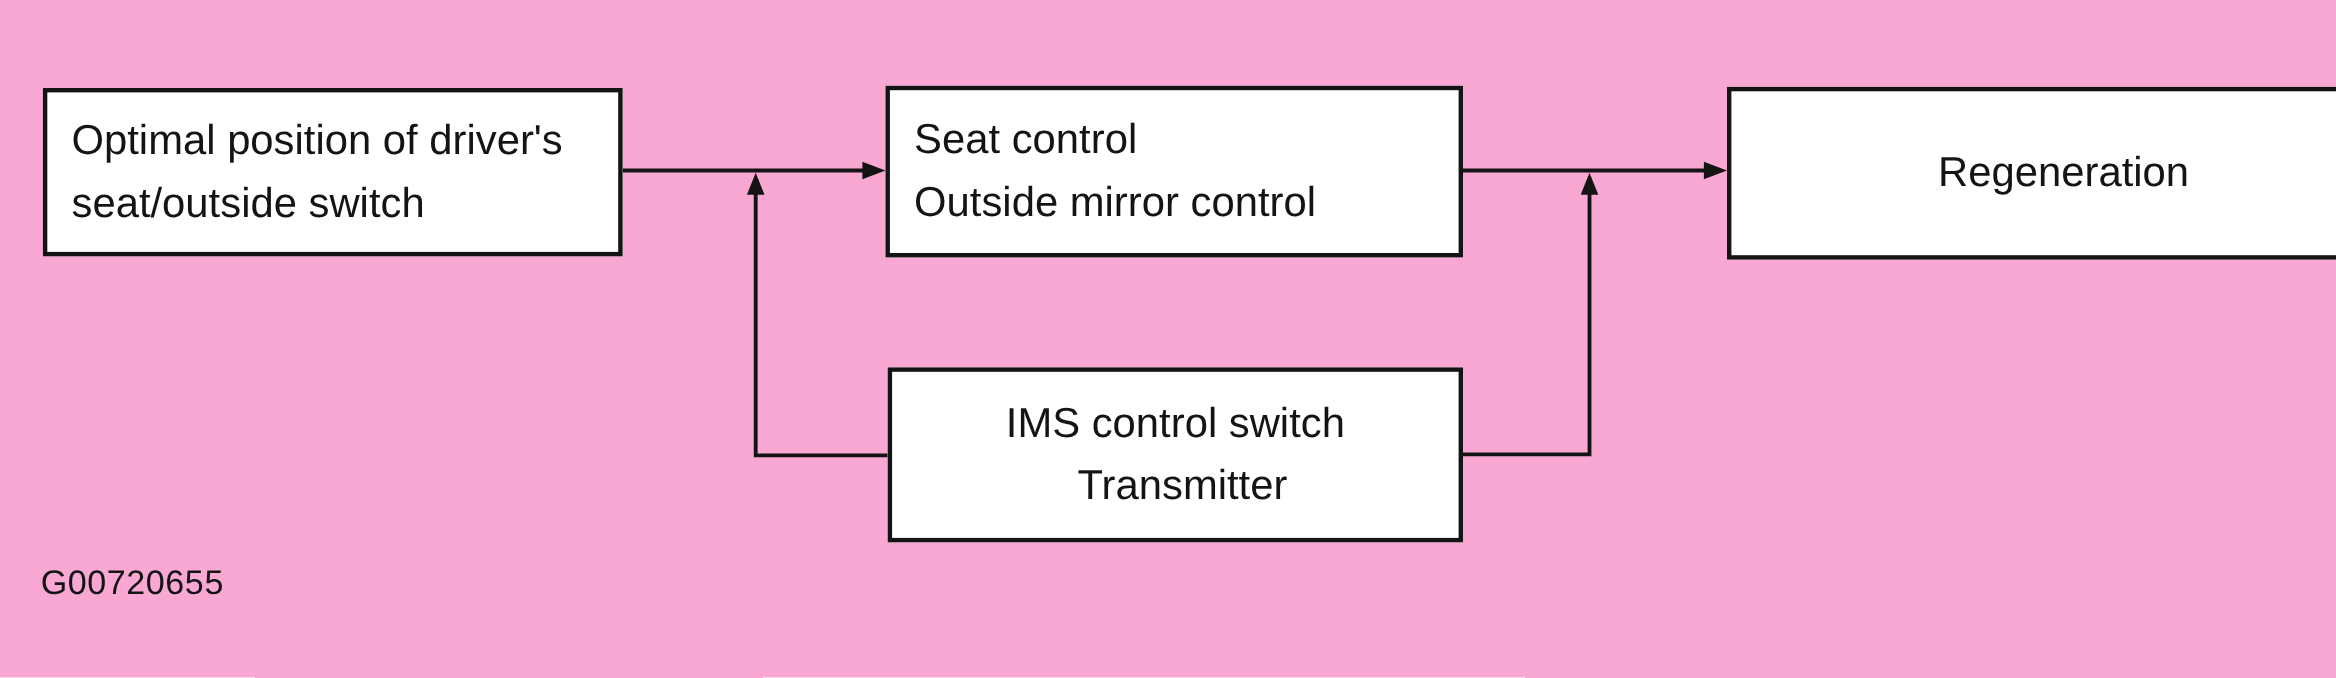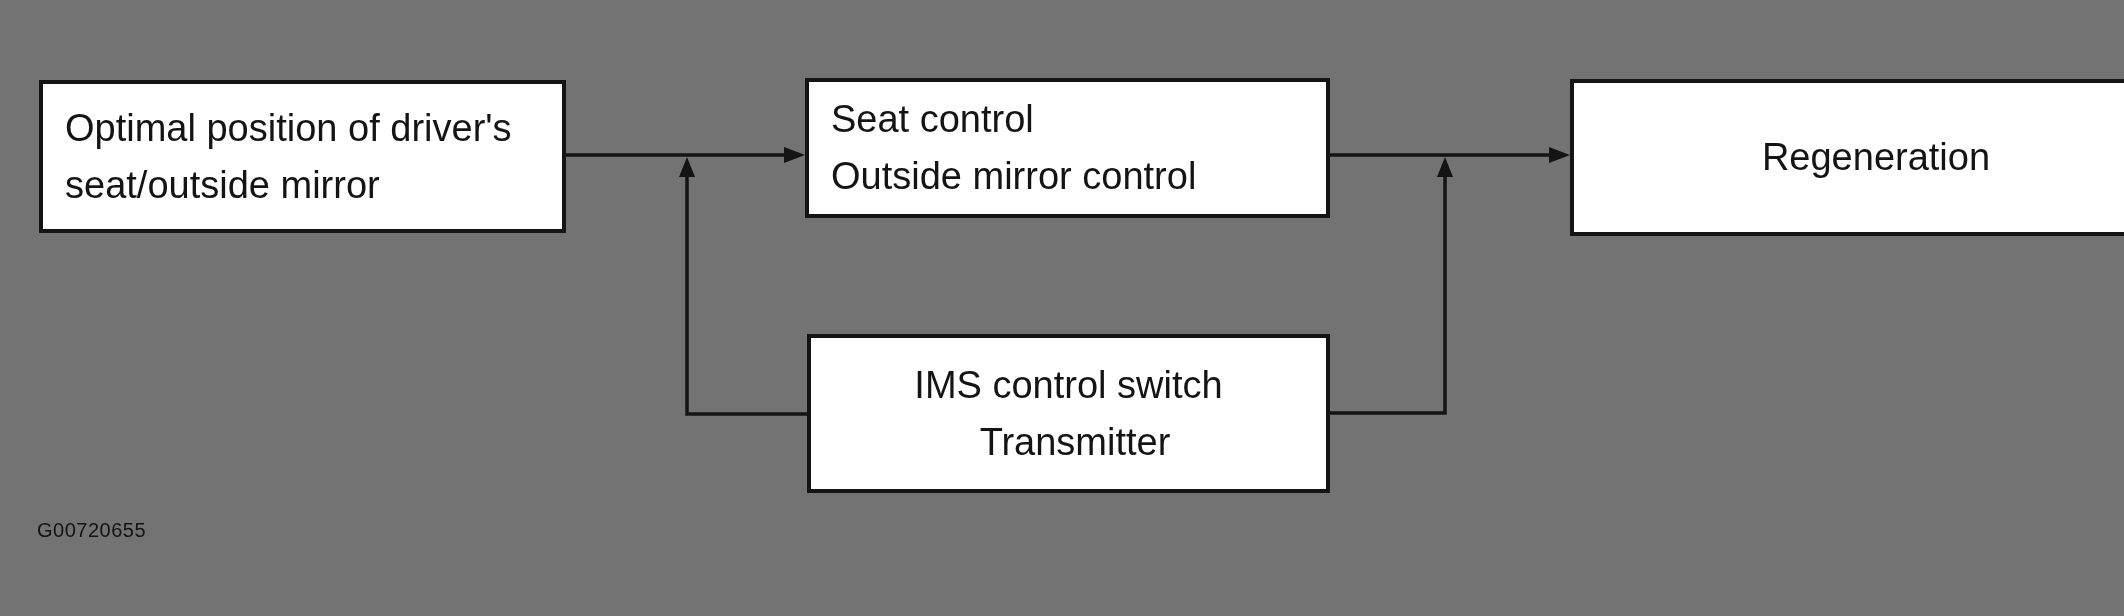--- a/index.html
+++ b/index.html
@@ -4,21 +4,21 @@
 <style>
   html, body {
     margin: 0;
     padding: 0;
     background: #ffffff;
   }
   .canvas {
     position: relative;
     width: 2124px;
     height: 616px;
-    background: #737373;
+    background: #f9a8d4;
     font-family: "Liberation Sans", sans-serif;
     color: #141414;
     overflow: hidden;
   }
   .connector-layer {
     position: absolute;
     left: 0;
     top: 0;
     width: 2124px;
     height: 616px;
@@ -41,30 +41,30 @@
     display: flex;
     flex-direction: column;
     justify-content: center;
     padding: 0 22px;
     font-size: 38px;
     line-height: 57px;
     white-space: nowrap;
   }
   .node .line { display: block; }
   #node-optimal      { left: 39px;   top: 80px;  width: 527px; height: 153px; }
-  #node-seat-control { left: 805px;  top: 78px;  width: 525px; height: 140px; }
+  #node-seat-control { left: 805px;  top: 78px;  width: 525px; height: 156px; }
   #node-regeneration { left: 1570px; top: 79px;  width: 612px; height: 157px;
                        align-items: center; text-align: center; }
   #node-ims          { left: 807px;  top: 334px; width: 523px; height: 159px; text-align: center; }
   #node-ims .line-2  { margin-left: 13px; }
   .figure-code {
     position: absolute;
     left: 37px;
     top: 514px;
-    font-size: 20px;
+    font-size: 31px;
     line-height: 32px;
     letter-spacing: 0.5px;
   }
 </style>
 </head>
 <body>
 
 <div class="canvas">
 
   <svg class="connector-layer" viewBox="0 0 2124 616" xmlns="http://www.w3.org/2000/svg">
@@ -85,21 +85,21 @@
     </g>
 
     <g>
       <polyline points="1330,413 1445,413 1445,174"></polyline>
       <polygon points="1445,157 1437,177 1453,177"></polygon>
     </g>
   </svg>
 
   <div class="node" id="node-optimal">
     <span class="line line-1">Optimal position of driver's</span>
-    <span class="line line-2">seat/outside mirror</span>
+    <span class="line line-2">seat/outside switch</span>
   </div>
 
   <div class="node" id="node-seat-control">
     <span class="line line-1">Seat control</span>
     <span class="line line-2">Outside mirror control</span>
   </div>
 
   <div class="node" id="node-regeneration">
     <span class="line line-1">Regeneration</span>
   </div>

